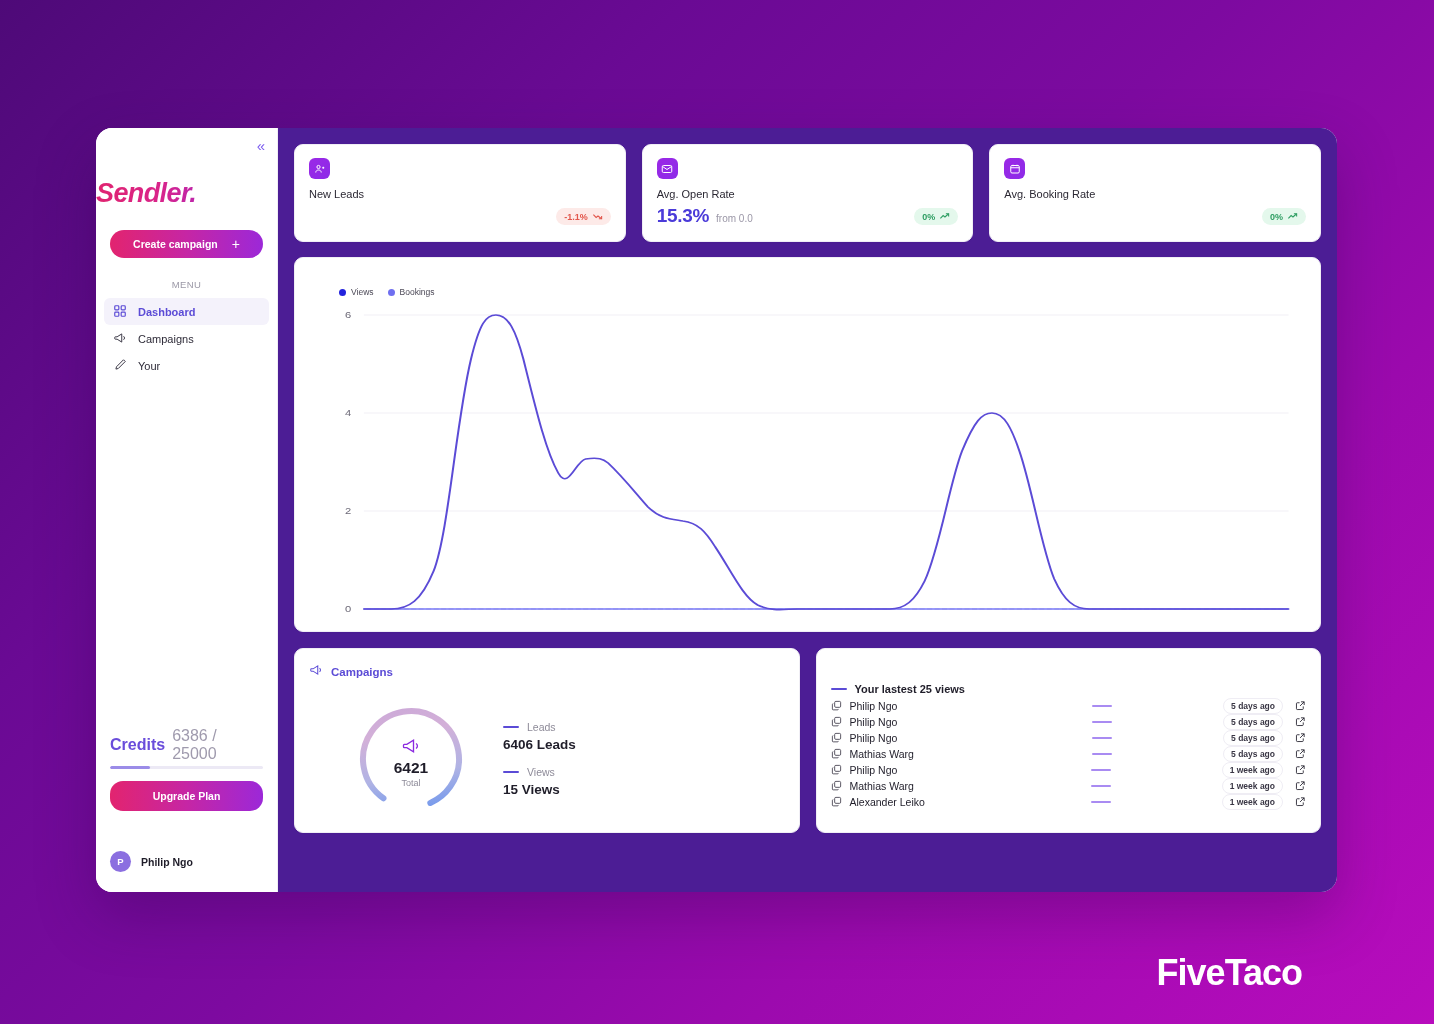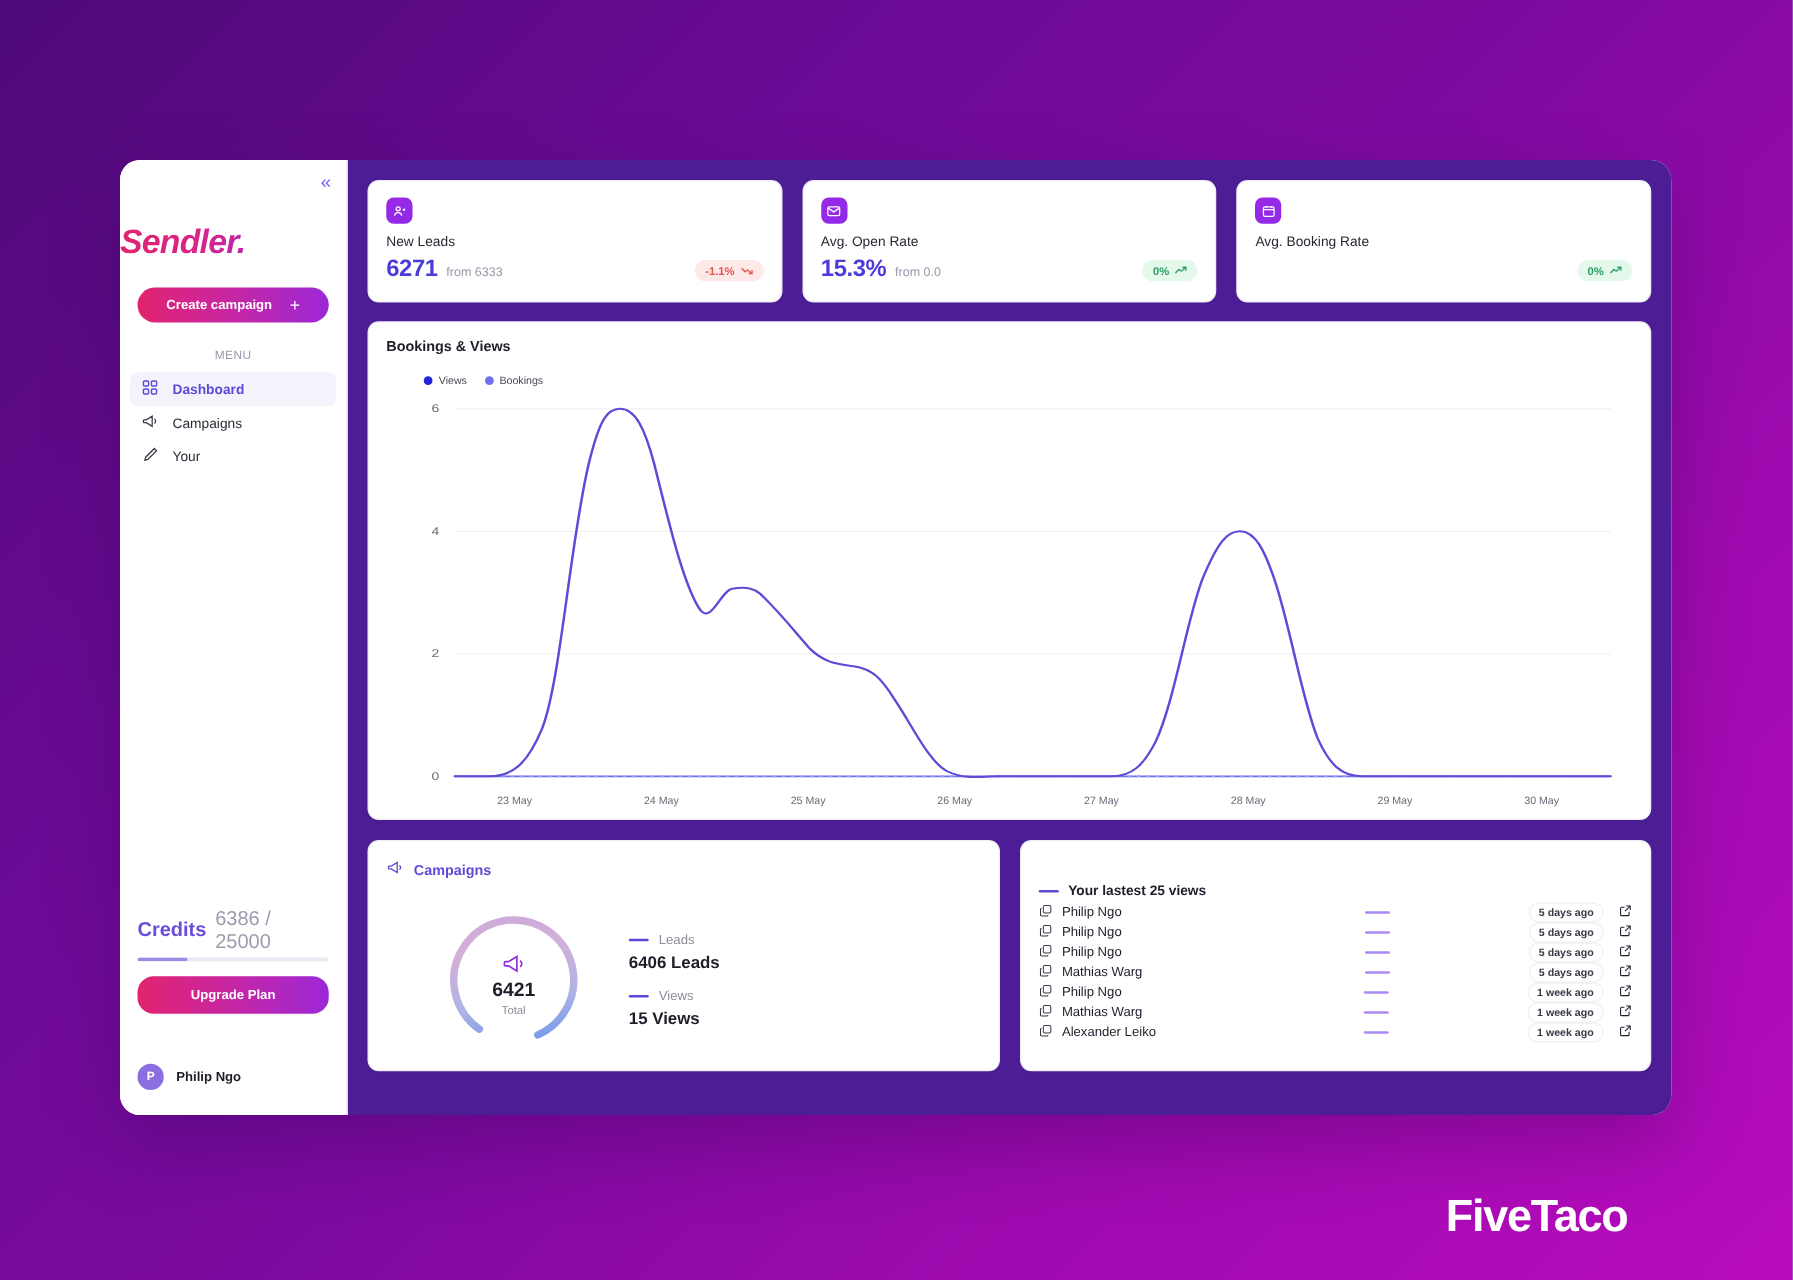--- a/index.html
+++ b/index.html
@@ -311,24 +311,20 @@
 
       <div class="stat-card">
         <div class="stat-icon">
           <svg width="12" height="12" viewBox="0 0 24 24" fill="none" stroke="#fff" stroke-width="2">
             <circle cx="9" cy="8" r="3.2"></circle>
               <path d="M3.5 19c0-3 2.5-5 5.5-5s5.5 2 5.5 5"></path>
             <path d="M18.5 7.5v4M16.5 9.5h4"></path>
           </svg>
         </div>
         <div class="stat-title">New Leads</div>
-        <div class="stat-valrow">
-          <span class="stat-value">6271</span>
-          <span class="stat-from">from 6333</span>
-        </div>
         <div class="badge down">
           <span>-1.1%</span>
           <svg width="11" height="11" viewBox="0 0 24 24" fill="none" stroke="#e2574c" stroke-width="2.4">
             <path d="M3 8l6 6 4-3 8 6"></path>
               <path d="M21 11v6h-6"></path>
           </svg>
         </div>
       </div>
 
       <div class="stat-card">
@@ -365,21 +361,20 @@
           <span>0%</span>
           <svg width="11" height="11" viewBox="0 0 24 24" fill="none" stroke="#2f9e63" stroke-width="2.4">
             <path d="M3 16l6-6 4 3 8-7"></path>
               <path d="M15 6h6v6"></path>
           </svg>
         </div>
       </div>
     </section>
 
     <section class="chart-card">
-      <div class="chart-title">Bookings &amp; Views</div>
 
       <div class="chart-legend">
         <div class="legend-item">
           <span class="legend-dot" style="background:#2323dd"></span>
           <span>Views</span>
         </div>
         <div class="legend-item">
           <span class="legend-dot" style="background:#6f6ff0"></span>
           <span>Bookings</span>
         </div>
@@ -411,30 +406,20 @@
                    C252,176 262,192 272,206 C282,218 290,218 300,220
                    C312,222 318,230 326,246 C338,268 348,296 360,304
                    C372,311 382,308 392,308 L466,308
                    C478,308 486,300 494,280 C506,248 514,182 524,150
                    C534,120 540,112 548,112 C558,112 564,128 570,150
                    C580,186 588,248 598,278 C606,300 614,308 626,308
                    L786,308"></path>
         </svg>
       </div>
 
-      <div class="xaxis">
-        <div class="xtick">23 May</div>
-        <div class="xtick">24 May</div>
-        <div class="xtick">25 May</div>
-        <div class="xtick">26 May</div>
-        <div class="xtick">27 May</div>
-        <div class="xtick">28 May</div>
-        <div class="xtick">29 May</div>
-        <div class="xtick">30 May</div>
-      </div>
     </section>
 
     <section class="bottom-row">
 
       <div class="panel">
         <div class="panel-head">
           <span>
             <svg width="14" height="14" viewBox="0 0 24 24" fill="none" stroke="#5b4bd6" stroke-width="1.8">
               <path d="M3 11v2a1 1 0 0 0 1 1h3l8 5V5L7 10H4a1 1 0 0 0-1 1z"></path>
               <path d="M18 9a3.5 3.5 0 0 1 0 6"></path>

